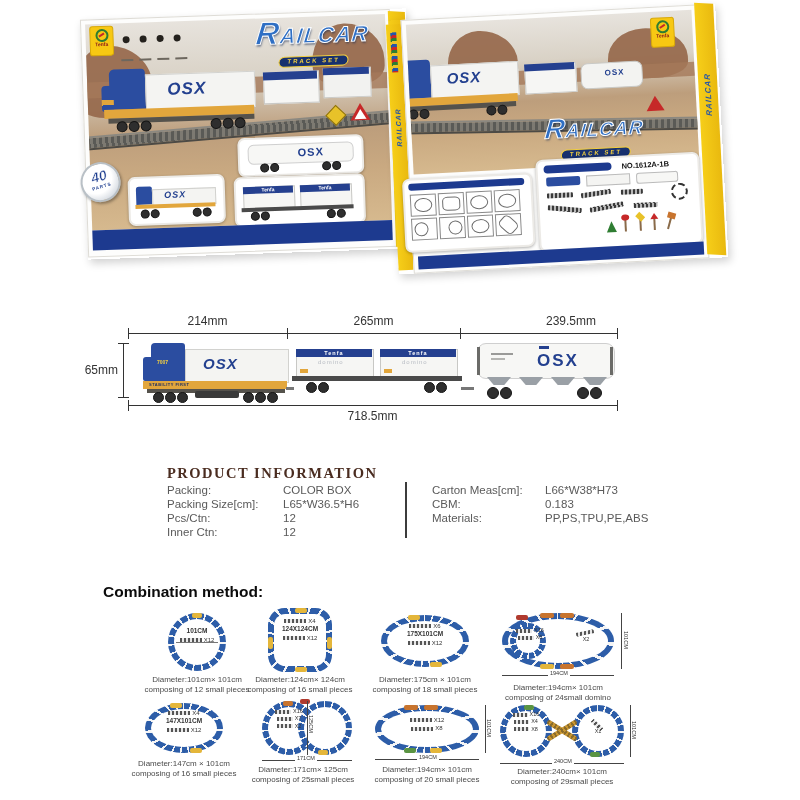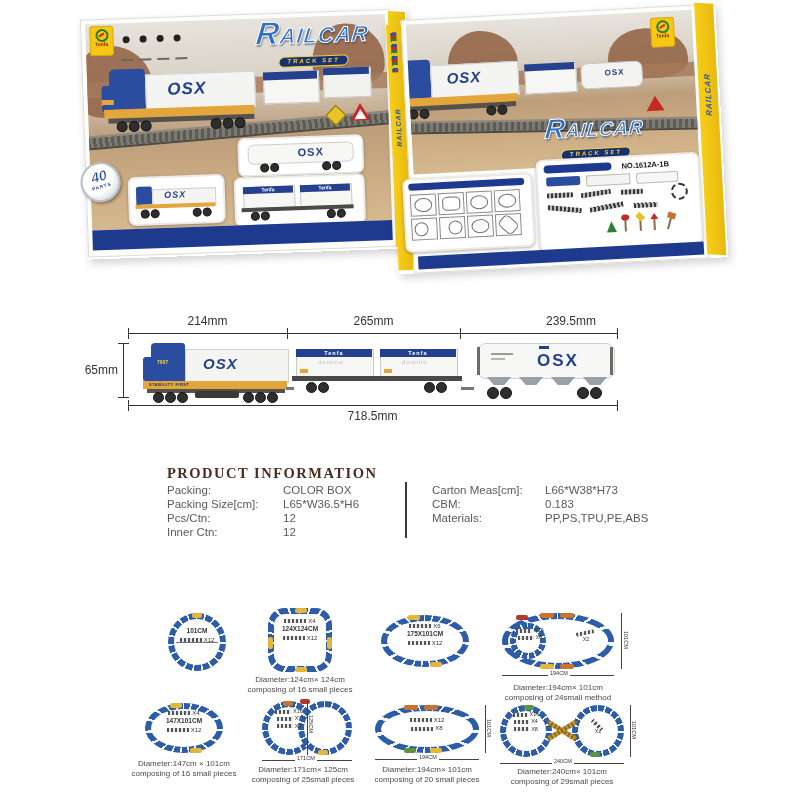--- a/index.html
+++ b/index.html
@@ -316,27 +316,32 @@
   <div class="a" style="left:405px;top:27px;width:2px;height:56px;background:#3c3c3c;"></div>
   <div class="a pi-lbl" style="left:432px;top:29px;">Carton Meas[cm]:</div>
   <div class="a pi-val" style="left:545px;top:29px;">L66*W38*H73</div>
   <div class="a pi-lbl" style="left:432px;top:43px;">CBM:</div>
   <div class="a pi-val" style="left:545px;top:43px;text-align:right;">0.183</div>
   <div class="a pi-lbl" style="left:432px;top:57px;">Materials:</div>
   <div class="a pi-val" style="left:545px;top:57px;">PP,PS,TPU,PE,ABS</div>
 </div>
 
 <div class="a" style="left:0;top:575px;width:800px;height:225px;">
+  <div class="a combo-head" style="left:103px;top:8px;">Combination method:</div>
 
   <div class="ring" style="left:168px;top:38px;width:58px;height:58px;"></div>
   <div class="acc y" style="left:192px;top:38px;width:10px;"></div>
   <div class="a" style="left:176px;top:67px;width:42px;height:1px;background:#777;z-index:3;"></div>
   <div class="lbls" style="left:168px;top:52px;width:58px;">
     <b>101CM</b><br>
     <span class="tp"></span><span>X12</span>
+  </div>
+  <div class="cap" style="left:122px;top:100px;">
+    <div>Diameter:101cm× 101cm</div>
+    <div>composing of 12 small pieces</div>
   </div>
 
   <div class="ring rsq" style="left:268px;top:33px;width:64px;height:64px;"></div>
   <div class="acc y" style="left:295px;top:33px;width:12px;"></div>
   <div class="acc y" style="left:295px;top:92px;width:12px;"></div>
   <div class="acc y" style="left:268px;top:62px;width:5px;height:12px;"></div>
   <div class="acc y" style="left:327px;top:62px;width:5px;height:12px;"></div>
   <div class="lbls" style="left:268px;top:42px;width:64px;">
     <span class="tp"></span><span>X4</span><br>
     <b>124X124CM</b><br>
@@ -347,20 +352,24 @@
     <div>composing of 16 small pieces</div>
   </div>
 
   <div class="ring" style="left:381px;top:40px;width:88px;height:52px;"></div>
   <div class="acc y" style="left:408px;top:40px;width:12px;"></div>
   <div class="acc y" style="left:430px;top:87px;width:12px;"></div>
   <div class="lbls" style="left:381px;top:47px;width:88px;">
     <span class="tp"></span><span>X6</span><br>
     <b>175X101CM</b><br>
     <span class="tp"></span><span>X12</span>
+  </div>
+  <div class="cap" style="left:350px;top:100px;">
+    <div>Diameter:175cm × 101cm</div>
+    <div>composing of 18 small pieces</div>
   </div>
 
   <div class="ring" style="left:502px;top:38px;width:112px;height:56px;"></div>
   <div class="acc r" style="left:516px;top:40px;width:12px;"></div>
   <div class="acc o" style="left:540px;top:38px;width:14px;"></div>
   <div class="acc o" style="left:560px;top:38px;width:14px;"></div>
   <div class="acc y" style="left:540px;top:89px;width:14px;"></div>
   <div class="acc o" style="left:560px;top:89px;width:14px;"></div>
   <div class="ring" style="left:510px;top:48px;width:36px;height:36px;background-image:repeating-conic-gradient(#2d5da8 0deg 20deg,#f4f4f4 20deg 26deg);"></div>
   <div class="lbls" style="left:504px;top:52px;width:52px;font-size:5.5px;">
@@ -370,21 +379,21 @@
   <div class="lbls" style="left:568px;top:54px;width:36px;font-size:5.5px;">
     <span class="tp" style="width:18px;transform:rotate(-12deg);"></span><br>
     <span>X2</span>
   </div>
   <div class="dim2" style="left:621px;top:38px;width:1px;height:56px;"></div>
   <div class="dlbl v" style="left:629px;top:56px;">101CM</div>
   <div class="dim2" style="left:502px;top:100px;width:112px;height:1px;"></div>
   <div class="dlbl" style="left:548px;top:95px;background:#fff;padding:0 2px;">194CM</div>
   <div class="cap" style="left:483px;top:108px;">
     <div>Diameter:194cm× 101cm</div>
-    <div>composing of 24small method</div>
+    <div>composing of 24small domino</div>
   </div>
 
   <div class="ring" style="left:145px;top:128px;width:78px;height:50px;"></div>
   <div class="acc y" style="left:170px;top:128px;width:12px;"></div>
   <div class="acc y" style="left:190px;top:173px;width:12px;"></div>
   <div class="lbls" style="left:145px;top:134px;width:78px;">
     <span class="tp"></span><span>X4</span><br>
     <b>147X101CM</b><br>
     <span class="tp"></span><span>X12</span>
   </div>

